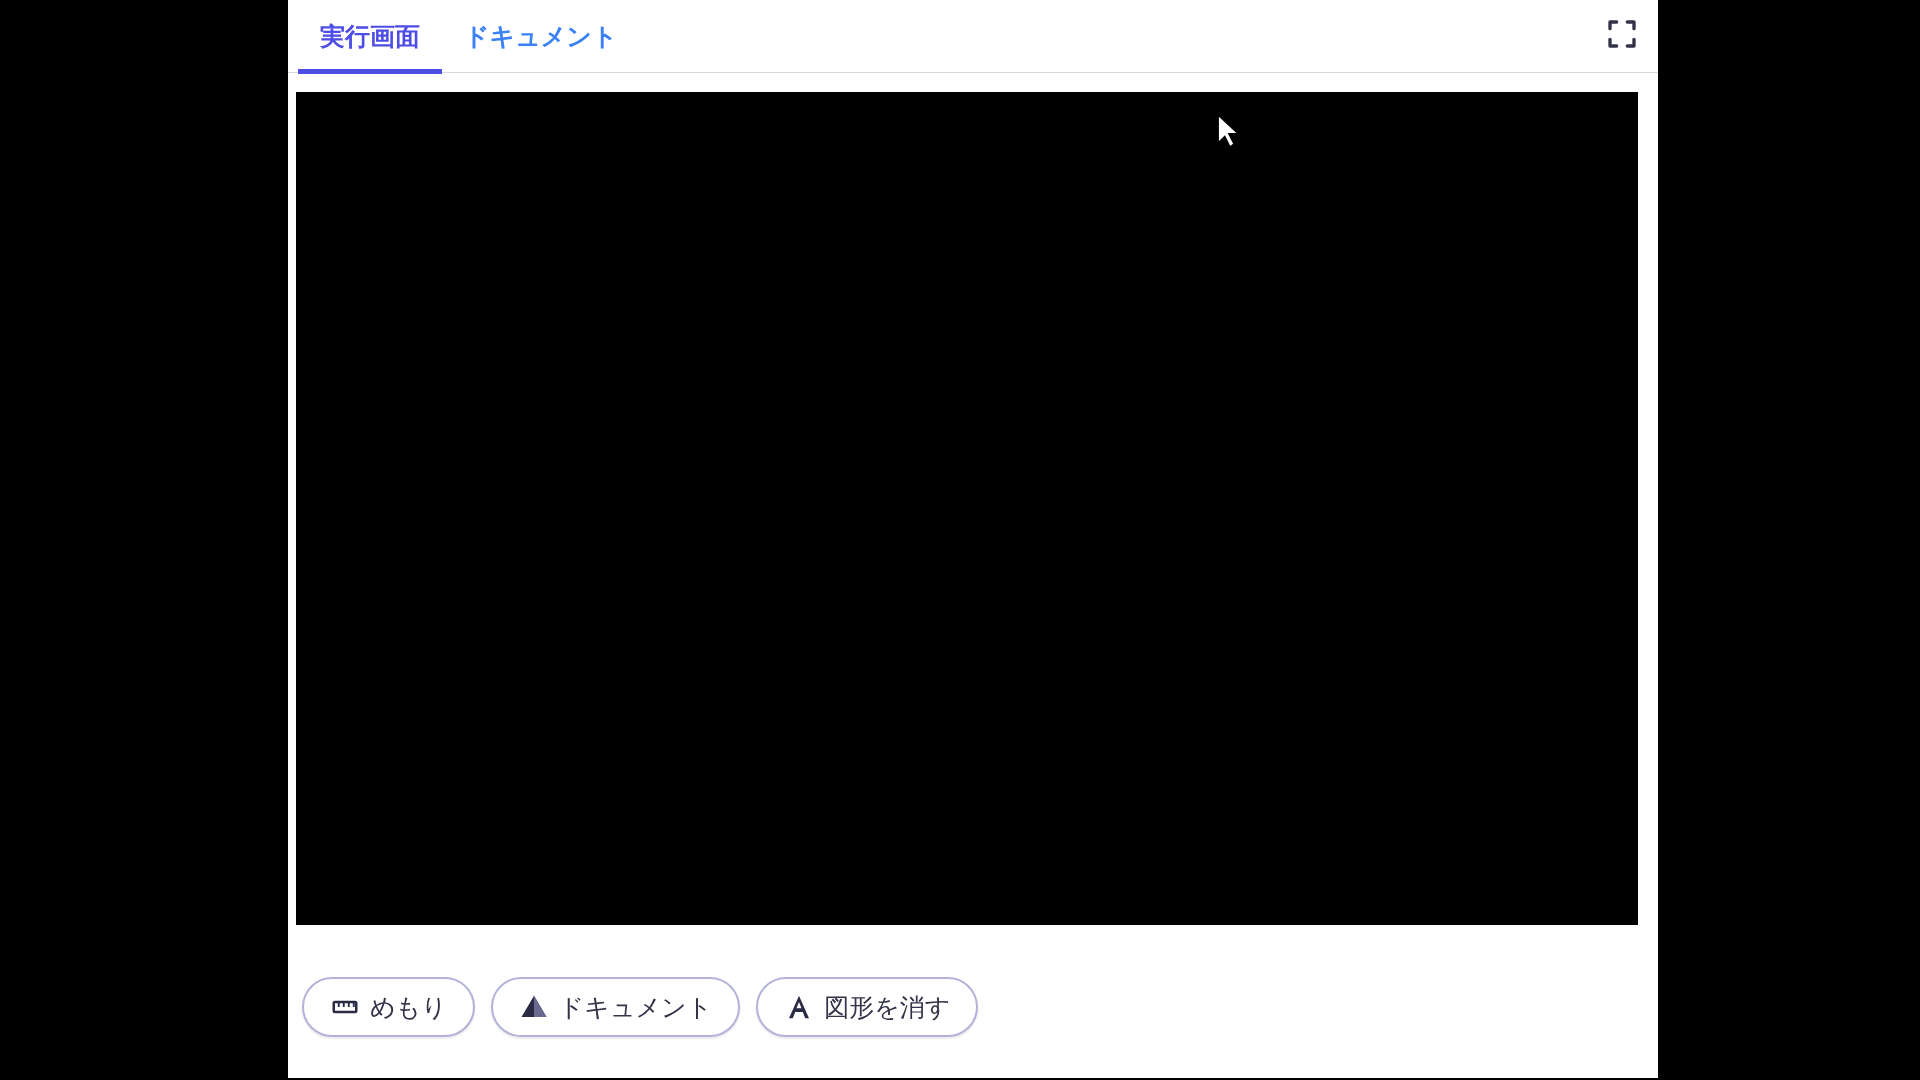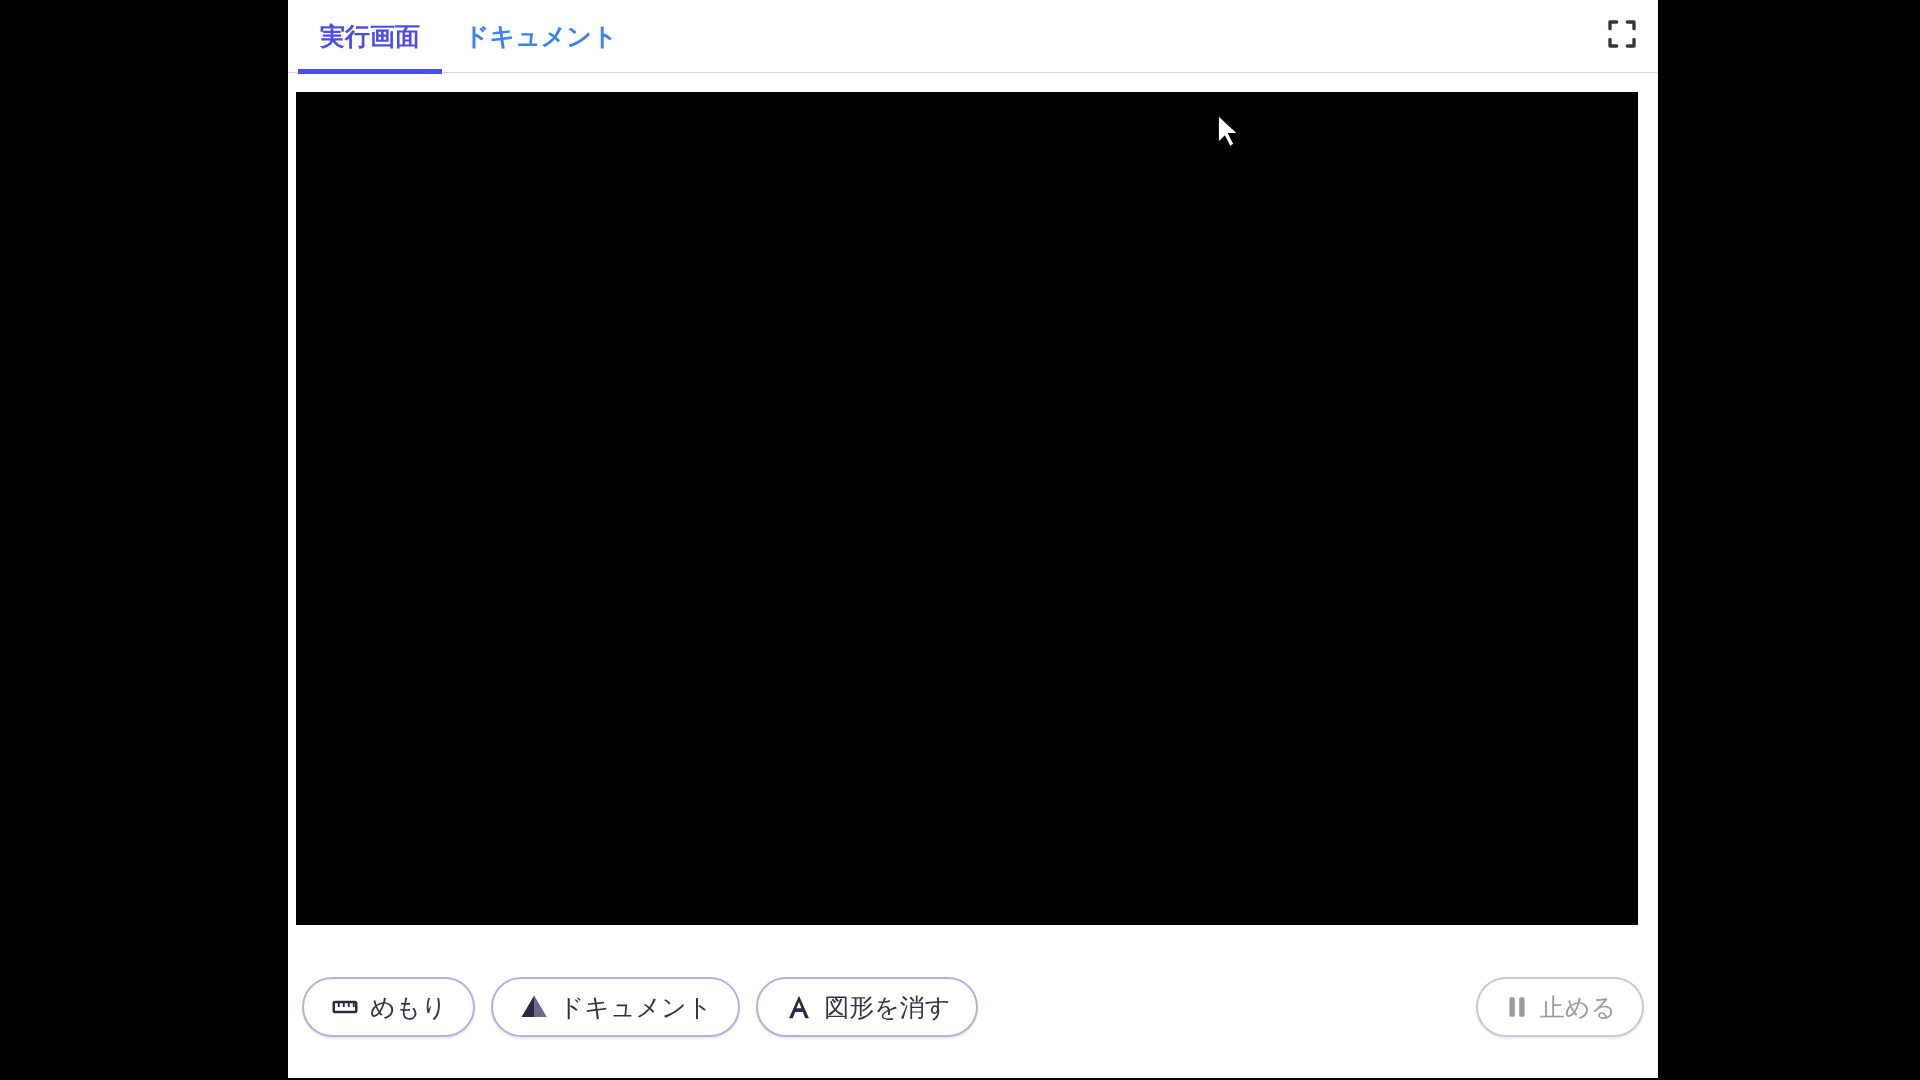--- a/index.html
+++ b/index.html
@@ -183,26 +183,17 @@
 
       <button class="pill-btn">
         <span class="icon">
           <svg width="30" height="30" viewBox="0 0 24 24">
             <path d="M12 3 L4 21 L7 21 L9 16 L15 16 L17 21 L20 21 Z M10 13 L12 8 L14 13 Z" fill="#2a2a44"></path>
           </svg>
         </span>
         <span>図形を消す</span>
       </button>
 
-      <button class="pill-btn stop">
-        <span class="icon">
-          <svg width="26" height="26" viewBox="0 0 24 24" fill="#9b9ba8">
-            <rect x="5" y="3" width="5" height="18" rx="1.5"></rect>
-            <rect x="14" y="3" width="5" height="18" rx="1.5"></rect>
-          </svg>
-        </span>
-        <span>止める</span>
-      </button>
 
     </div>
 
   </div>
 </div>
 
 </body></html>

